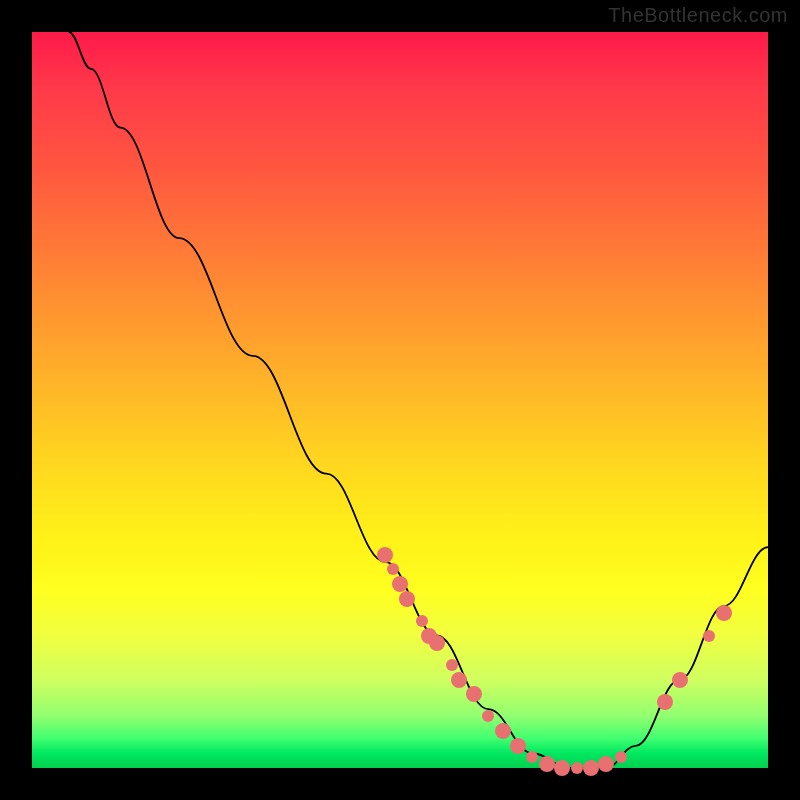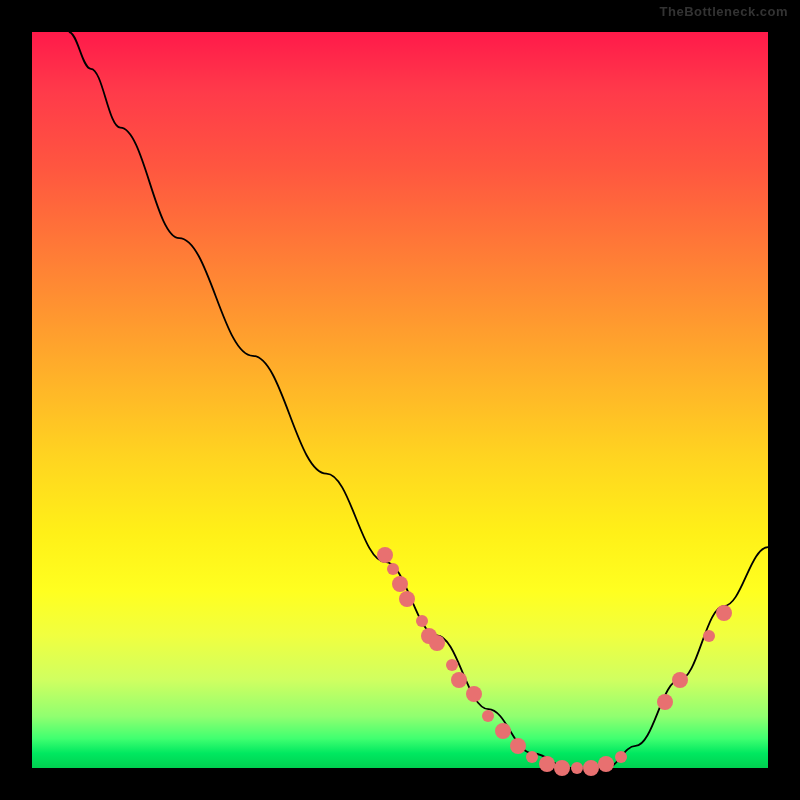--- a/index.html
+++ b/index.html
@@ -9,22 +9,22 @@
     background: #000;
     font-family: Arial, sans-serif;
     position: relative;
     overflow: hidden;
   }
   .watermark {
     position: absolute;
     top: 4px;
     right: 12px;
     color: #333;
-    font-size: 13px;
-    font-weight: bold;
+    font-size: 20px;
+    font-weight: normal;
     z-index: 10;
     letter-spacing: 0.5px;
   }
   .plot-area {
     position: absolute;
     top: 32px;
     left: 32px;
     width: 736px;
     height: 736px;
     background: linear-gradient(to bottom,

